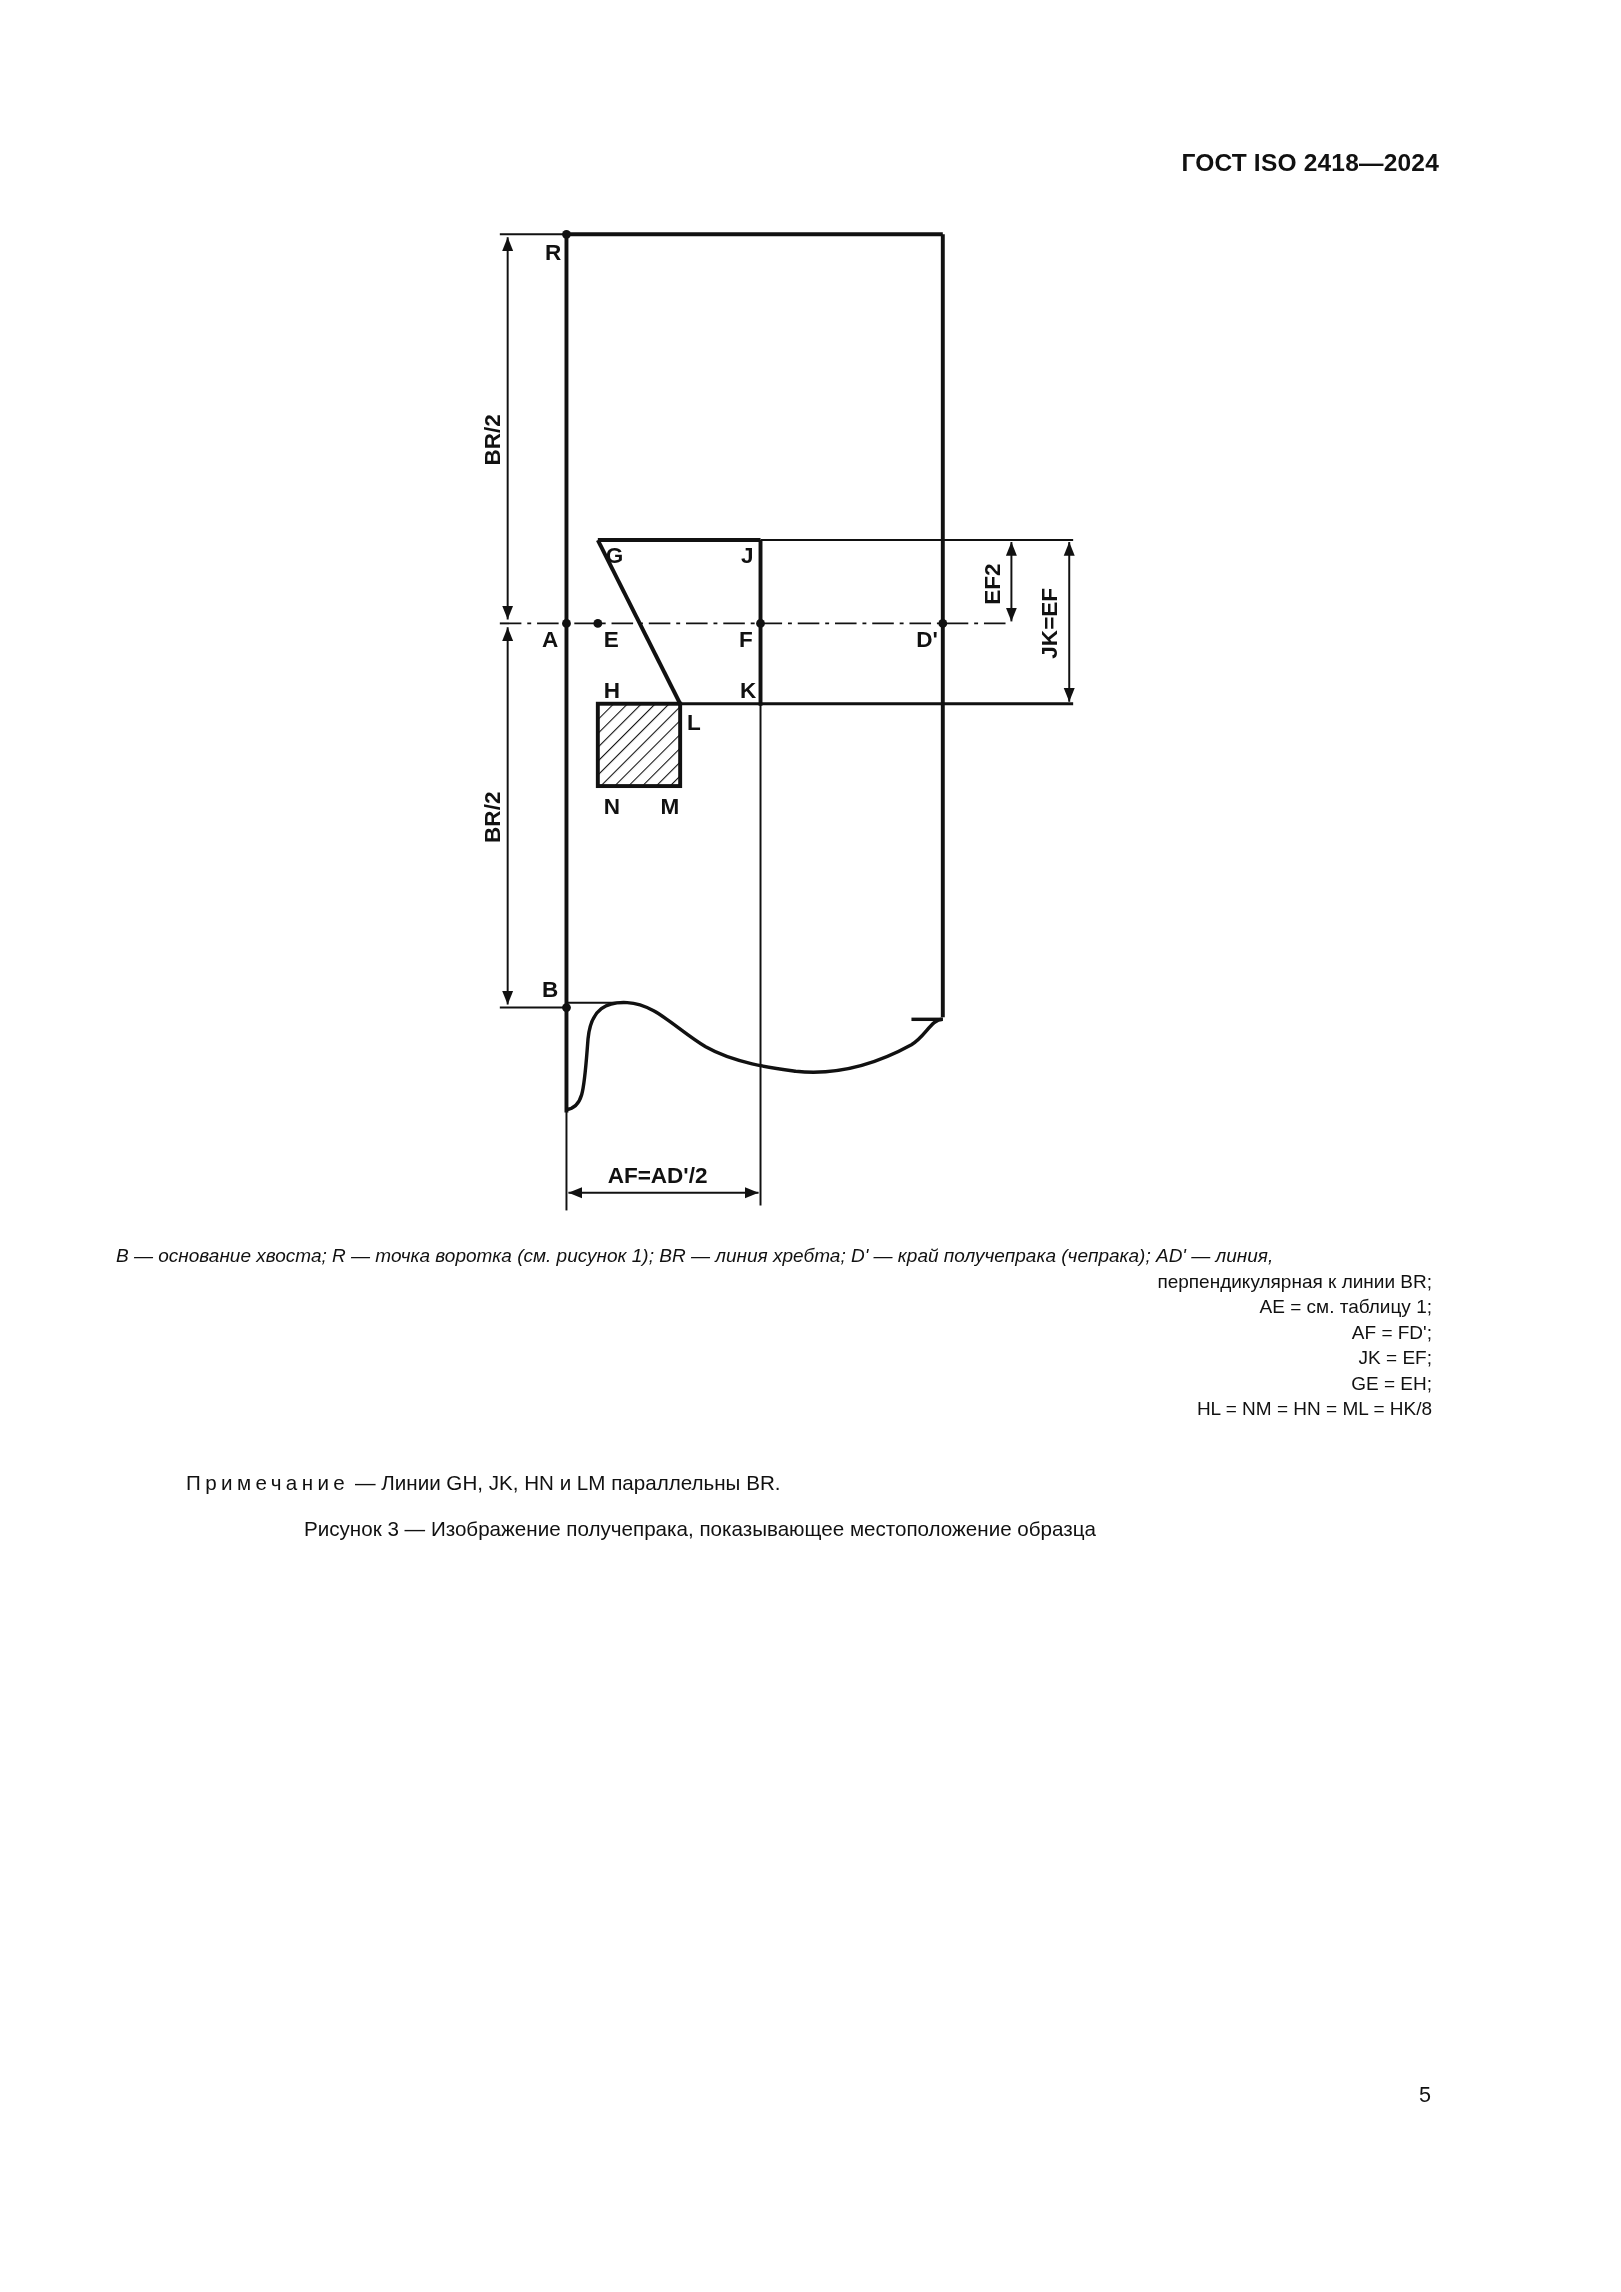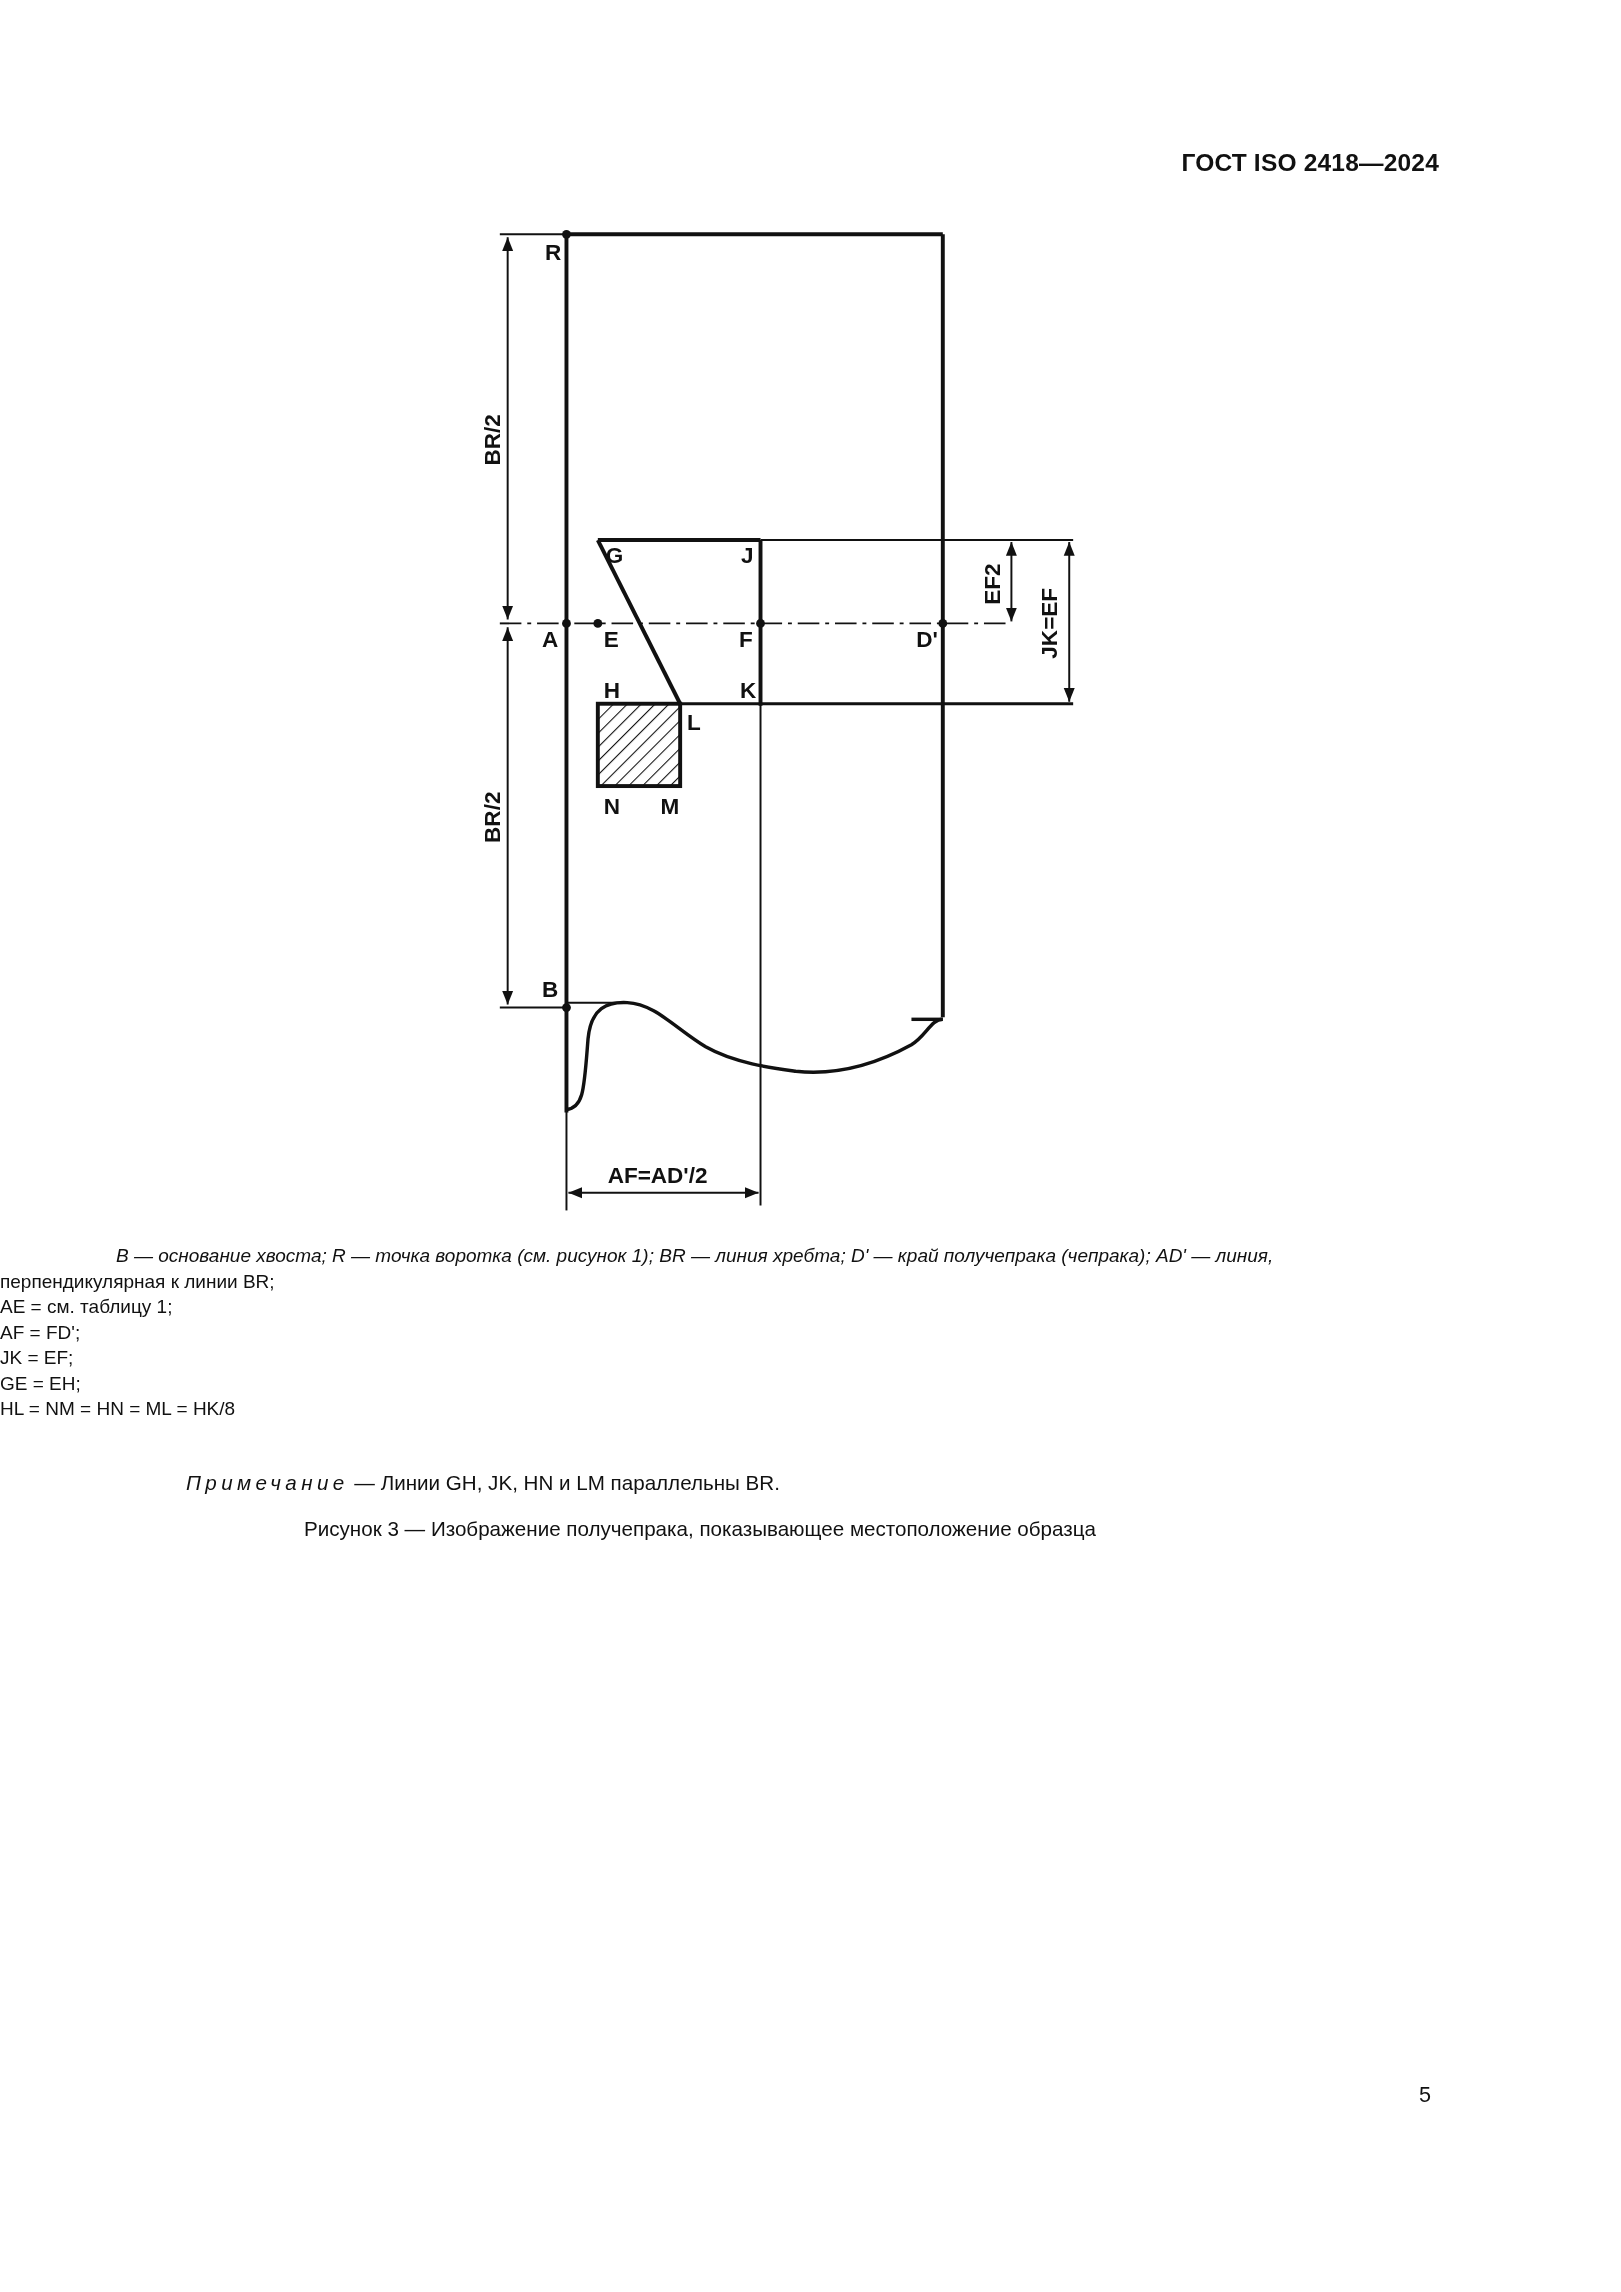--- a/index.html
+++ b/index.html
@@ -2,25 +2,25 @@
 <html><head>
 <meta charset="utf-8">
 <style>
   html, body { margin: 0; padding: 0; background: #ffffff; }
   body { width: 1621px; height: 2293px; position: relative; overflow: hidden;
          font-family: "Liberation Sans", sans-serif; color: #111; }
   .header-code { position: absolute; top: 149px; right: 182px; font-size: 24.5px; font-weight: bold; letter-spacing: 0.2px; text-align: center; }
   .figure { position: absolute; left: 0; top: 0; width: 1621px; height: 1235px; }
   .figure svg { width: 1621px; height: 1235px; display: block; }
   .lbl { font-family: "Liberation Sans", sans-serif; font-size: 23px; font-weight: bold; fill: #111; }
-  .legend { position: absolute; left: 0; width: 1432px; top: 1243px; text-align: left; font-size: 19px; line-height: 25.5px; }
+  .legend { position: absolute; left: 0; width: 1432px; top: 1243px; text-align: right; font-size: 19px; line-height: 25.5px; }
   .legend-first { position: absolute; left: 116px; top: 1243px; font-size: 19px; line-height: 25.5px; white-space: nowrap; font-style: italic; }
   .legend-line { display: block; white-space: nowrap; }
   .note { position: absolute; left: 186px; top: 1471px; font-size: 20.6px; white-space: nowrap; }
-  .note-label { letter-spacing: 4.4px; font-style: italic; }
+  .note-label { letter-spacing: 4.4px; }
   .caption { position: absolute; left: 0; width: 1400px; top: 1515px; text-align: center; font-size: 20.6px; line-height: 28px; }
   .page-number { position: absolute; left: 1419px; top: 2082px; font-size: 21.6px; }
 </style>
 </head>
 <body>
 
 <div class="header-code">ГОСТ ISO 2418—2024</div>
 
 <div class="figure">
   <svg viewBox="0 0 1654 1260" xmlns="http://www.w3.org/2000/svg">

